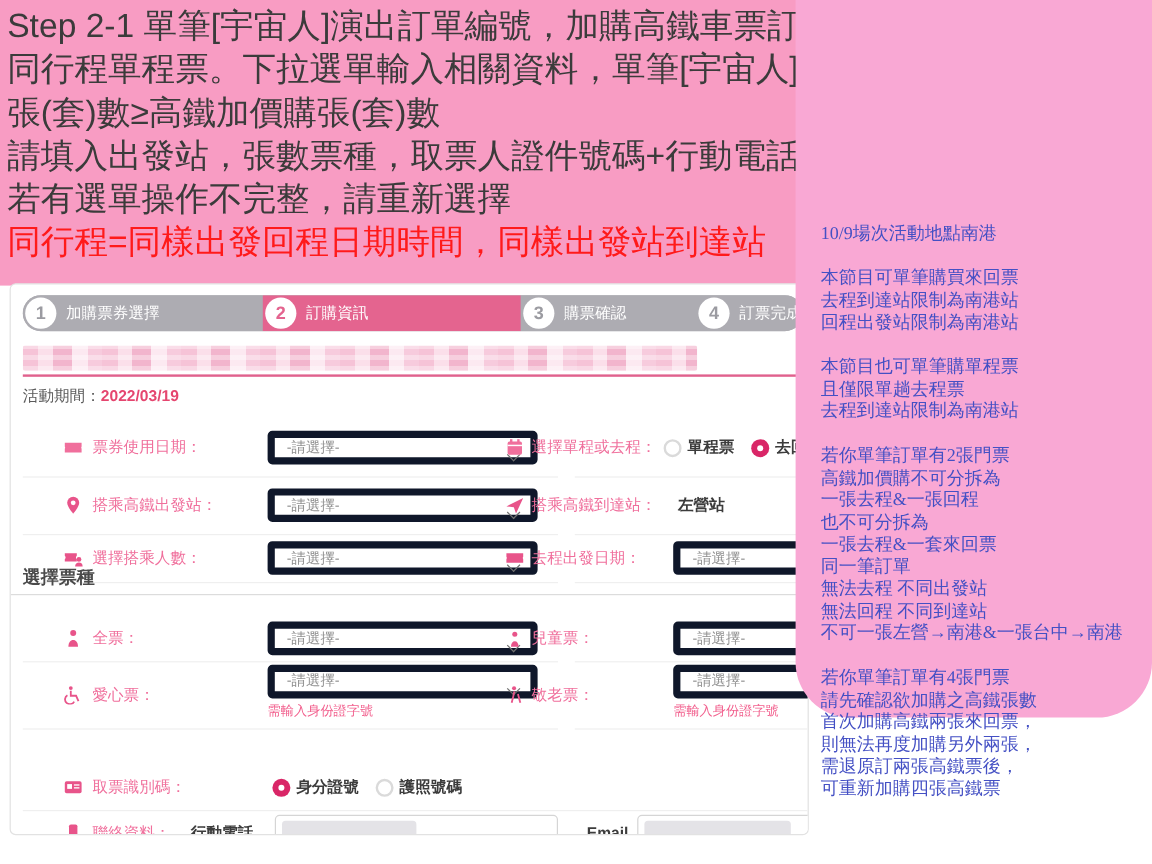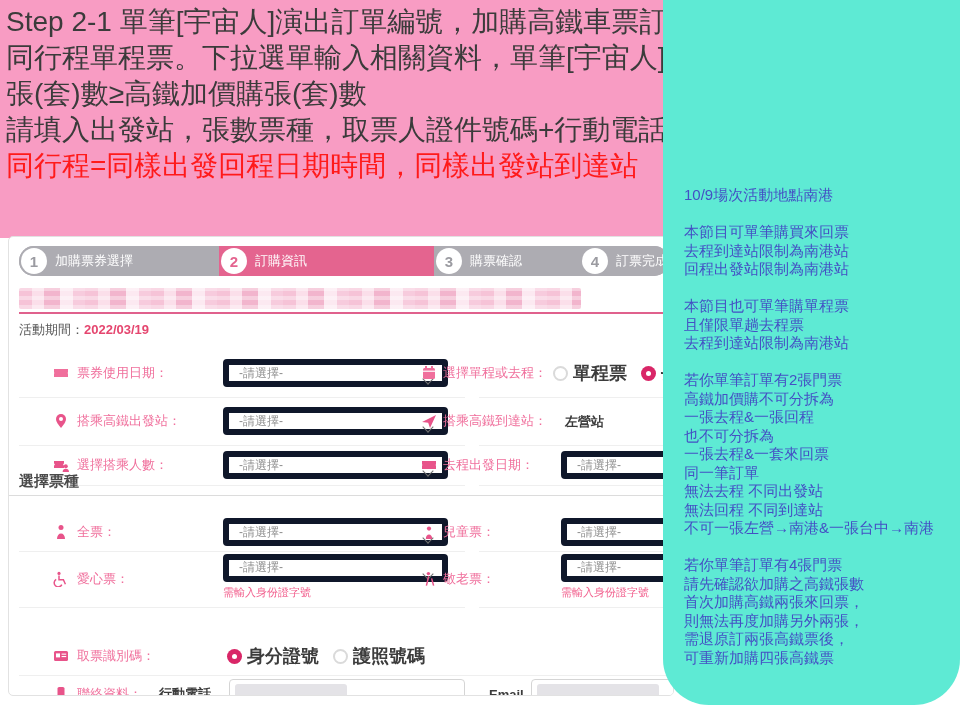--- a/index.html
+++ b/index.html
@@ -3,22 +3,22 @@
 <meta charset="utf-8">
 <style>
   html,body{margin:0;padding:0;}
   body{
     width:960px;height:720px;position:relative;overflow:hidden;
     background:#ffffff;
     font-family:"Liberation Sans","DejaVu Sans",sans-serif;
   }
   
   .band{position:absolute;left:0;top:0;width:960px;height:238px;background:#F89CC3;}
-  .note{position:absolute;left:663px;top:0;width:297px;height:705px;background:#5eead4;
-        border-radius:0 0 46px 46px;z-index:5;}
+  .note{position:absolute;left:663px;top:0;width:297px;height:598px;background:#f9a8d4;
+        border-radius:0 0 46px 46px;z-index:5;font-family:Liberation Serif, serif;}
   
   .instr{position:absolute;left:6px;top:4px;width:950px;z-index:2;
          font-size:28px;line-height:36px;color:#3B3B3B;letter-spacing:0;}
   .instr .red{color:#FF1A1A;}
   
   .sidetext{position:absolute;left:21px;top:186px;width:265px;
             font-size:15px;line-height:18.5px;color:#4450C4;white-space:pre-line;}
   
   .panel{position:absolute;left:8px;top:236px;width:664px;height:458px;
          background:#fff;border:1px solid #E2E2E2;border-radius:5px;z-index:1;overflow:hidden;}
@@ -66,36 +66,37 @@
   .blob{position:absolute;top:4px;height:22px;border-radius:3px;background:#E4E3E7;}
   .fnote{font-size:11px;color:#F2608E;margin-top:3px;white-space:nowrap;}
   .value-static{font-size:13px;font-weight:bold;color:#3C3C3C;white-space:nowrap;}
   
   .radio-group{display:flex;align-items:center;gap:14px;}
   .radio-item{display:flex;align-items:center;gap:5px;cursor:pointer;}
   .rdot{width:15px;height:15px;border-radius:50%;box-sizing:border-box;flex:0 0 auto;}
   .rdot.off{border:2px solid #DADADA;background:#fff;}
   .rdot.on{background:#D92667;position:relative;}
   .rdot.on::after{content:"";position:absolute;left:5px;top:5px;width:5px;height:5px;border-radius:50%;background:#fff;}
-  .rlabel{font-size:18px;font-weight:bold;color:#3C3C3C;white-space:nowrap;}
+  .rlabel{font-size:13px;font-weight:bold;color:#3C3C3C;white-space:nowrap;}
   
   .sechead{position:absolute;left:0;width:664px;border-bottom:1px solid #DCDCDC;}
   .sechead span{position:absolute;left:10px;bottom:4px;font-size:15px;font-weight:bold;color:#4A4A4A;}
   svg{display:block;}
 </style>
 </head>
 <body>
 
 <div class="band"></div>
 
 <div class="instr">
   <div>Step 2-1 單筆[宇宙人]演出訂單編號，加購高鐵車票訂單需同行程來回票或</div>
   <div>同行程單程票。下拉選單輸入相關資料，單筆[宇宙人]演出訂單編號之門票</div>
   <div>張(套)數≥高鐵加價購張(套)數</div>
   <div>請填入出發站，張數票種，取票人證件號碼+行動電話+email</div>
+  <div>若有選單操作不完整，請重新選擇</div>
   <div class="red">同行程=同樣出發回程日期時間，同樣出發站到達站</div>
 </div>
 
 <div class="panel">
 
   <div class="stepbar">
     <div class="seg" style="width:200px">
       <span class="circ">1</span>
       <span class="slabel">加購票券選擇</span>
     </div>

